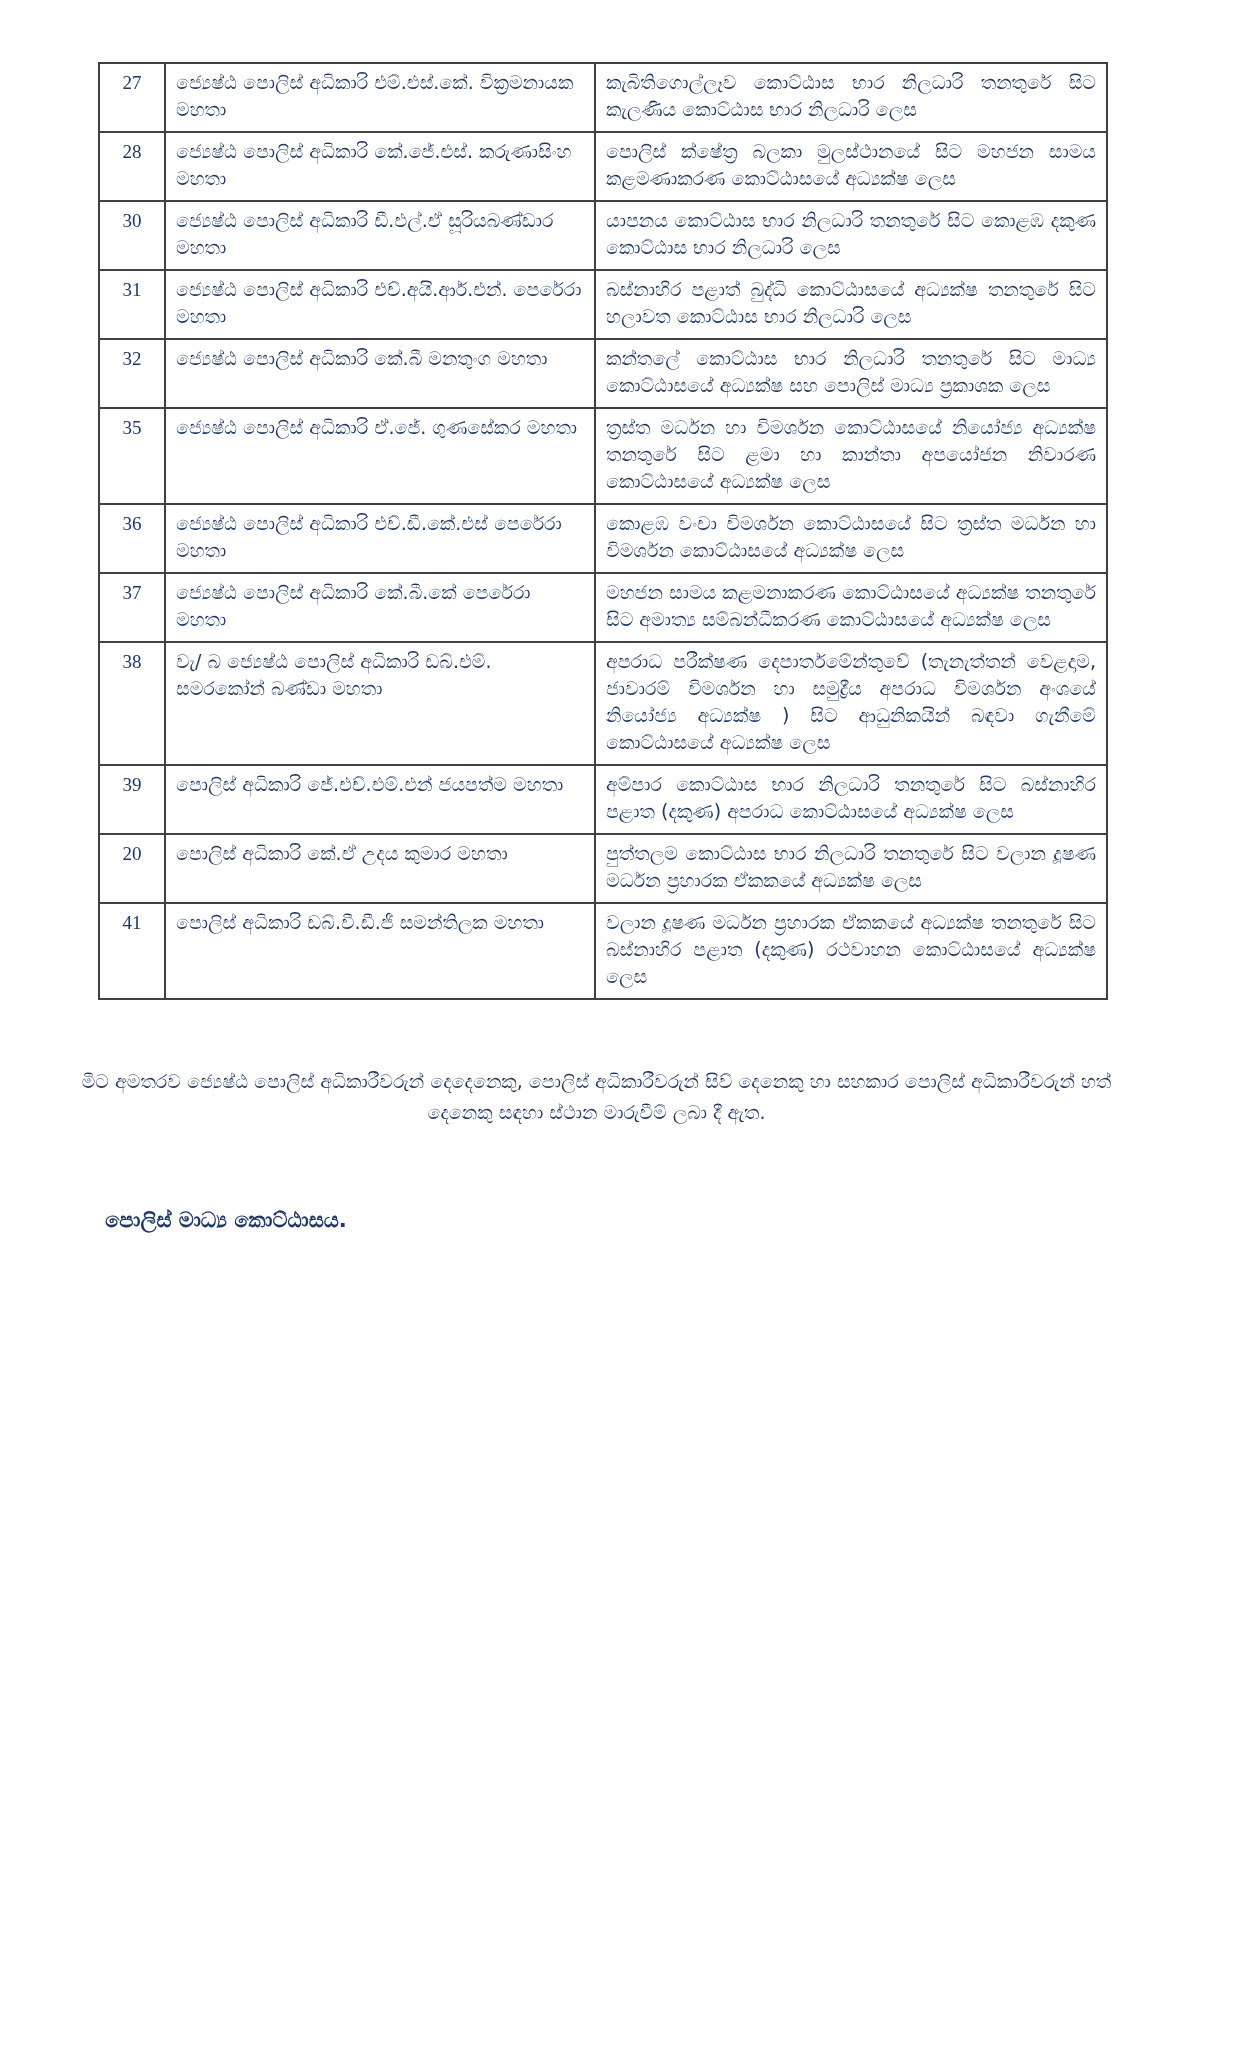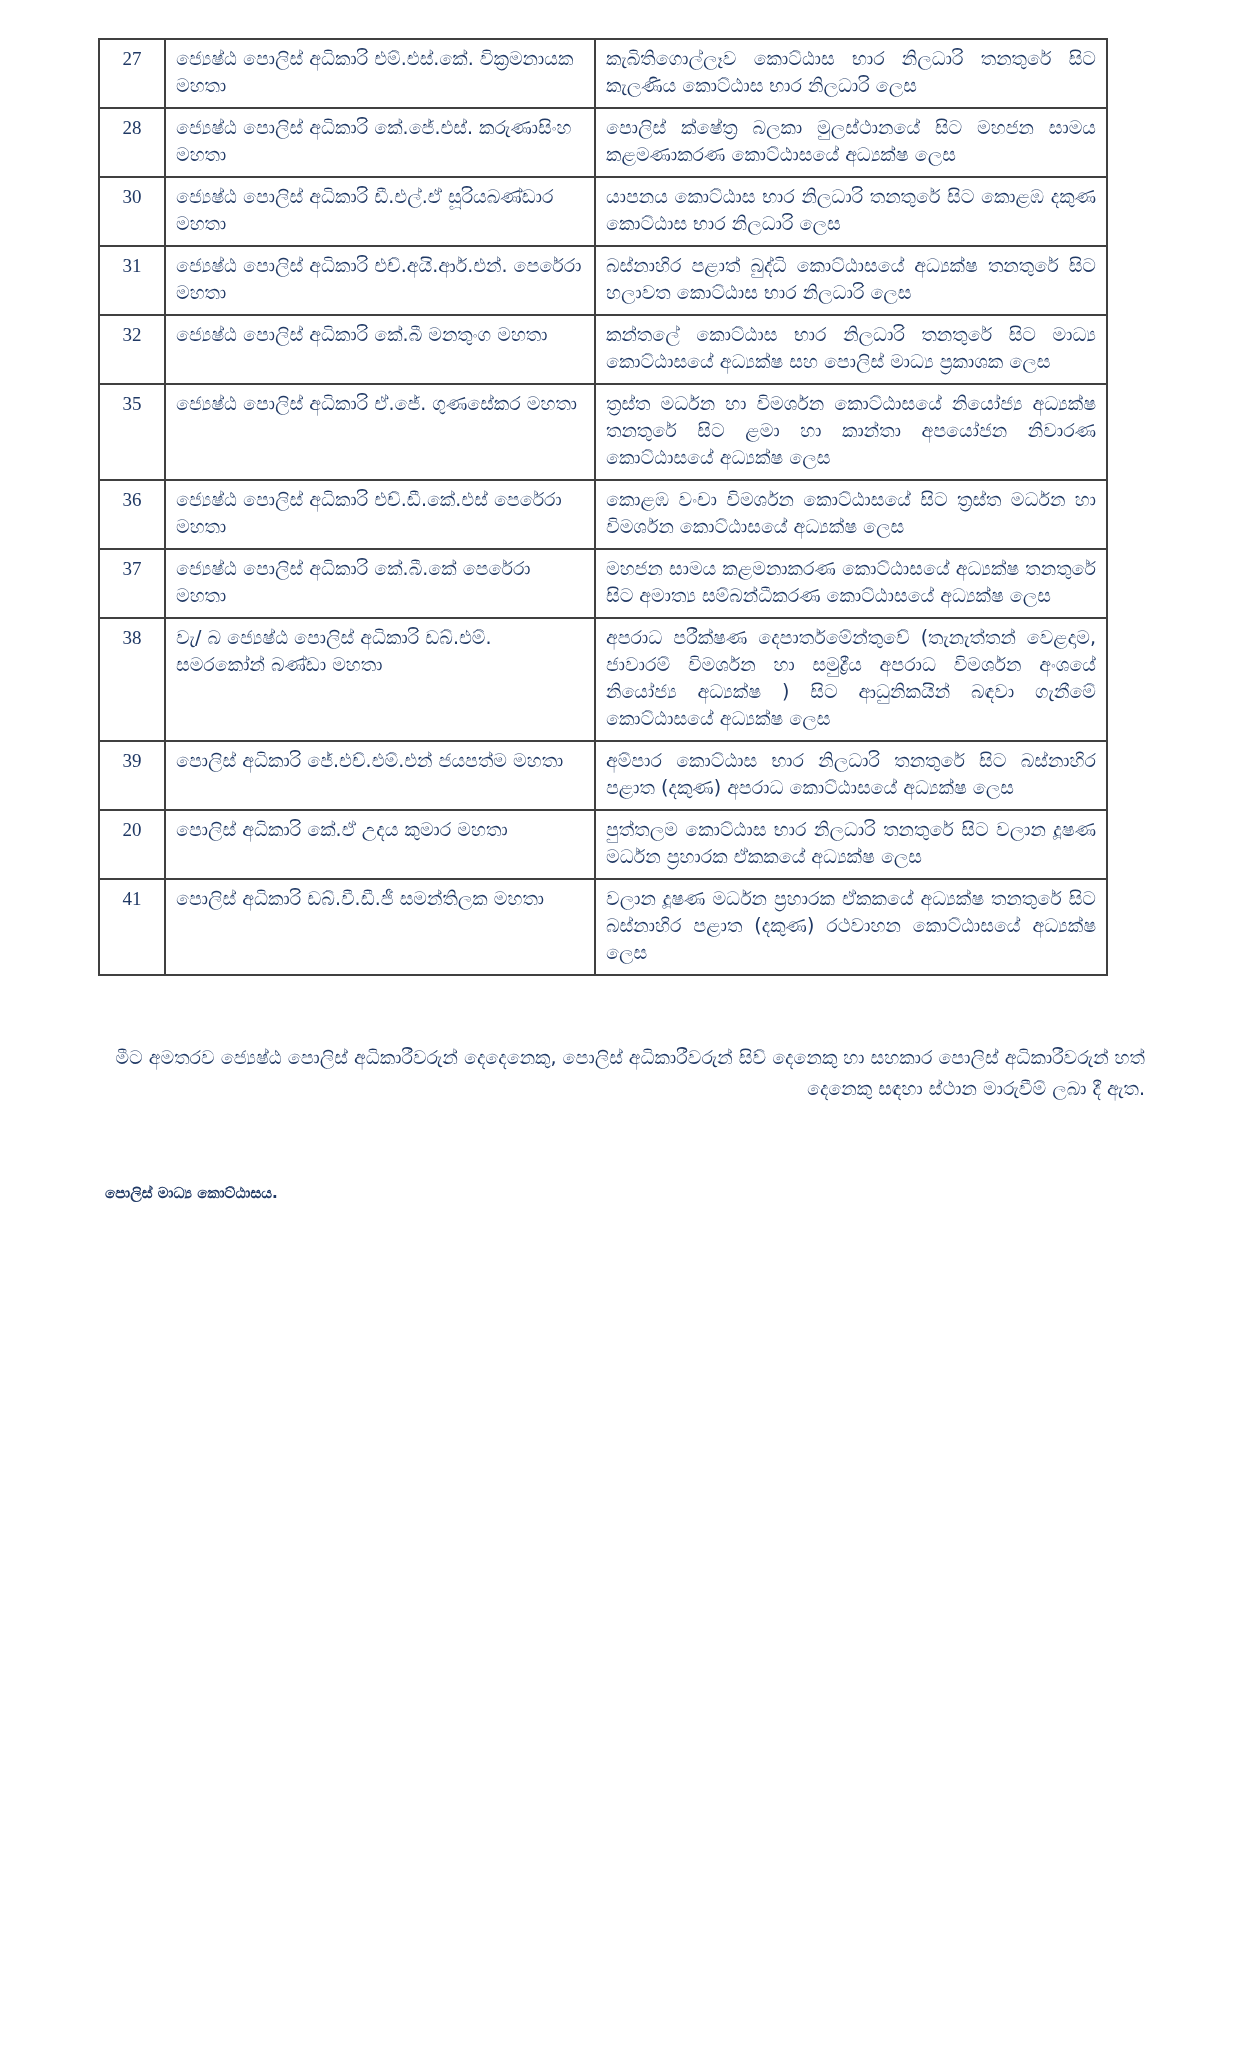--- a/index.html
+++ b/index.html
@@ -13,21 +13,21 @@
     height: 2048px;
     background: #ffffff;
     overflow: hidden;
     font-family: "DejaVu Sans", sans-serif;
     color: #1f3864;
   }
   table.transfer-table {
     border-collapse: collapse;
     table-layout: fixed;
     width: 1000px;
-    margin: 38px 0 0 98px;
+    margin: 62px 0 0 98px;
   }
   table.transfer-table td {
     border: 2px solid #404040;
     vertical-align: top;
     font-size: 19px;
     line-height: 27px;
     padding: 5px 10px 8px 10px;
     word-wrap: break-word;
   }
   td.c-no {
@@ -46,25 +46,25 @@
   td.c-desc {
     width: 490px;
     text-align: justify;
     padding-left: 12px;
     padding-right: 14px;
   }
   .note {
     margin: 66px 98px 0 48px;
     font-size: 19px;
     line-height: 31px;
-    text-align: right;
+    text-align: center;
   }
   .signoff {
     margin: 80px 0 0 105px;
-    font-size: 15px;
+    font-size: 21px;
     font-weight: bold;
   }
 </style>
 </head>
 <body>
 
 <div class="page">
 
   <table class="transfer-table">
     <tbody id="table-body">

